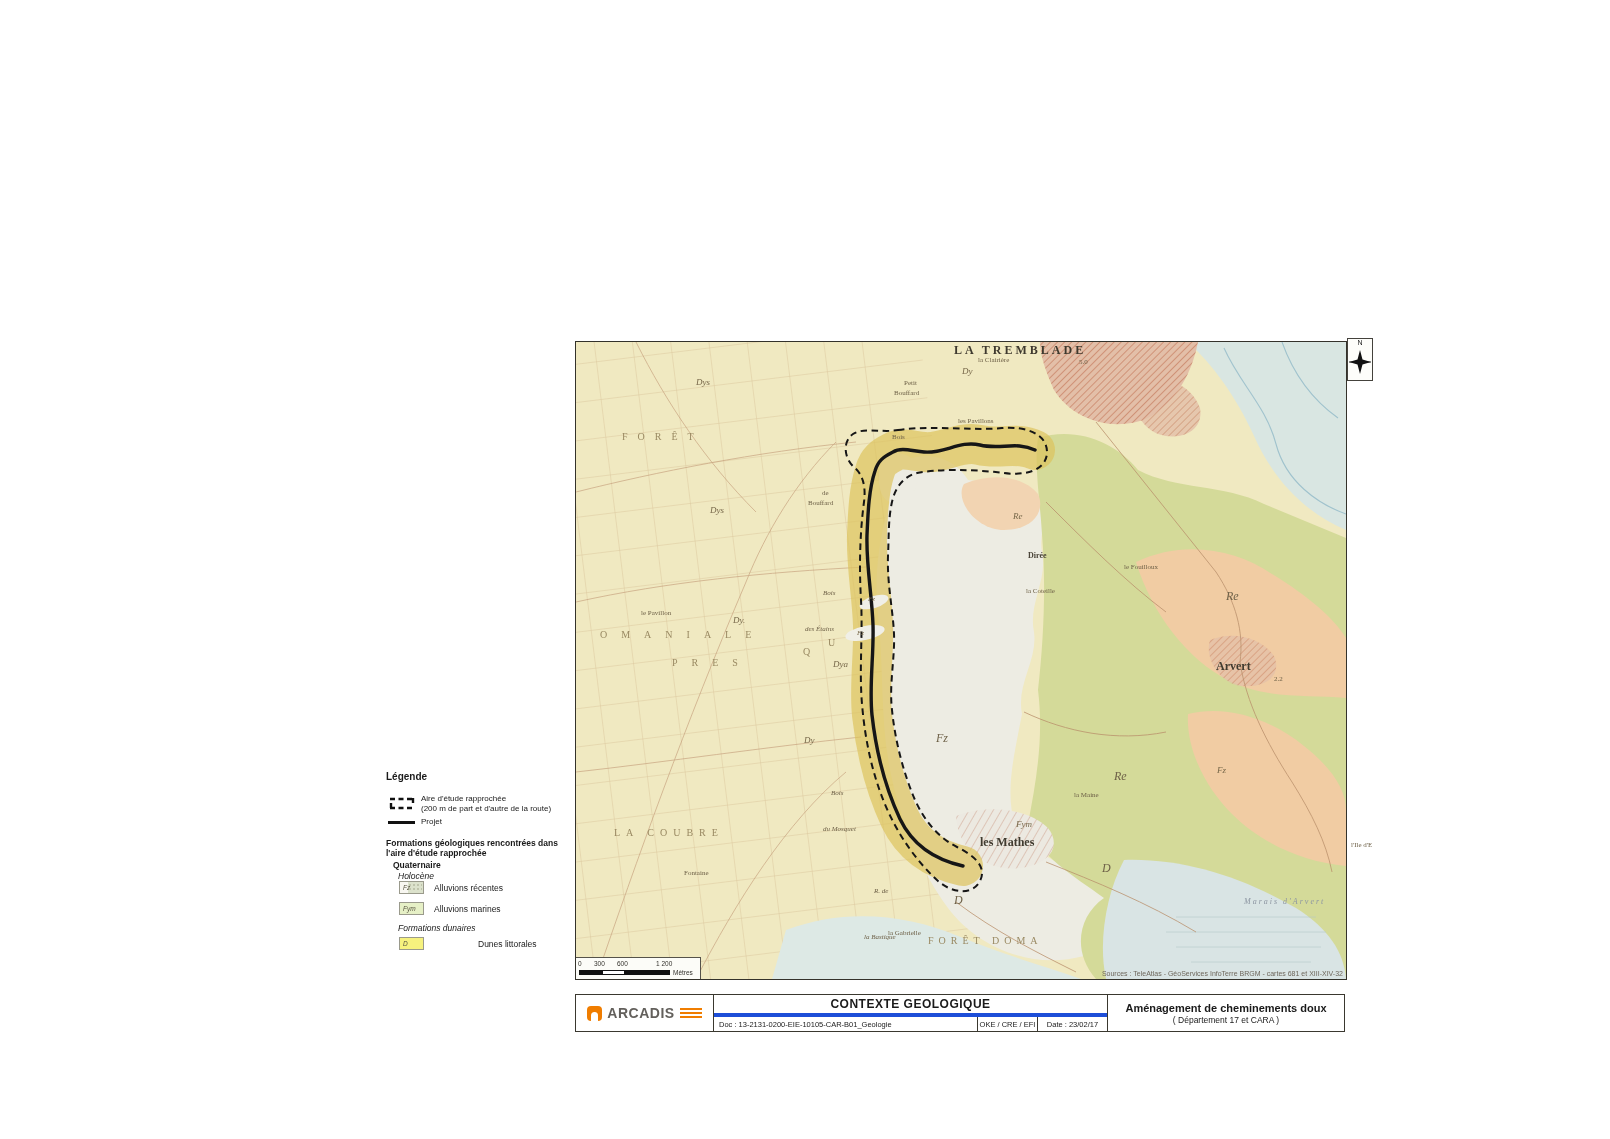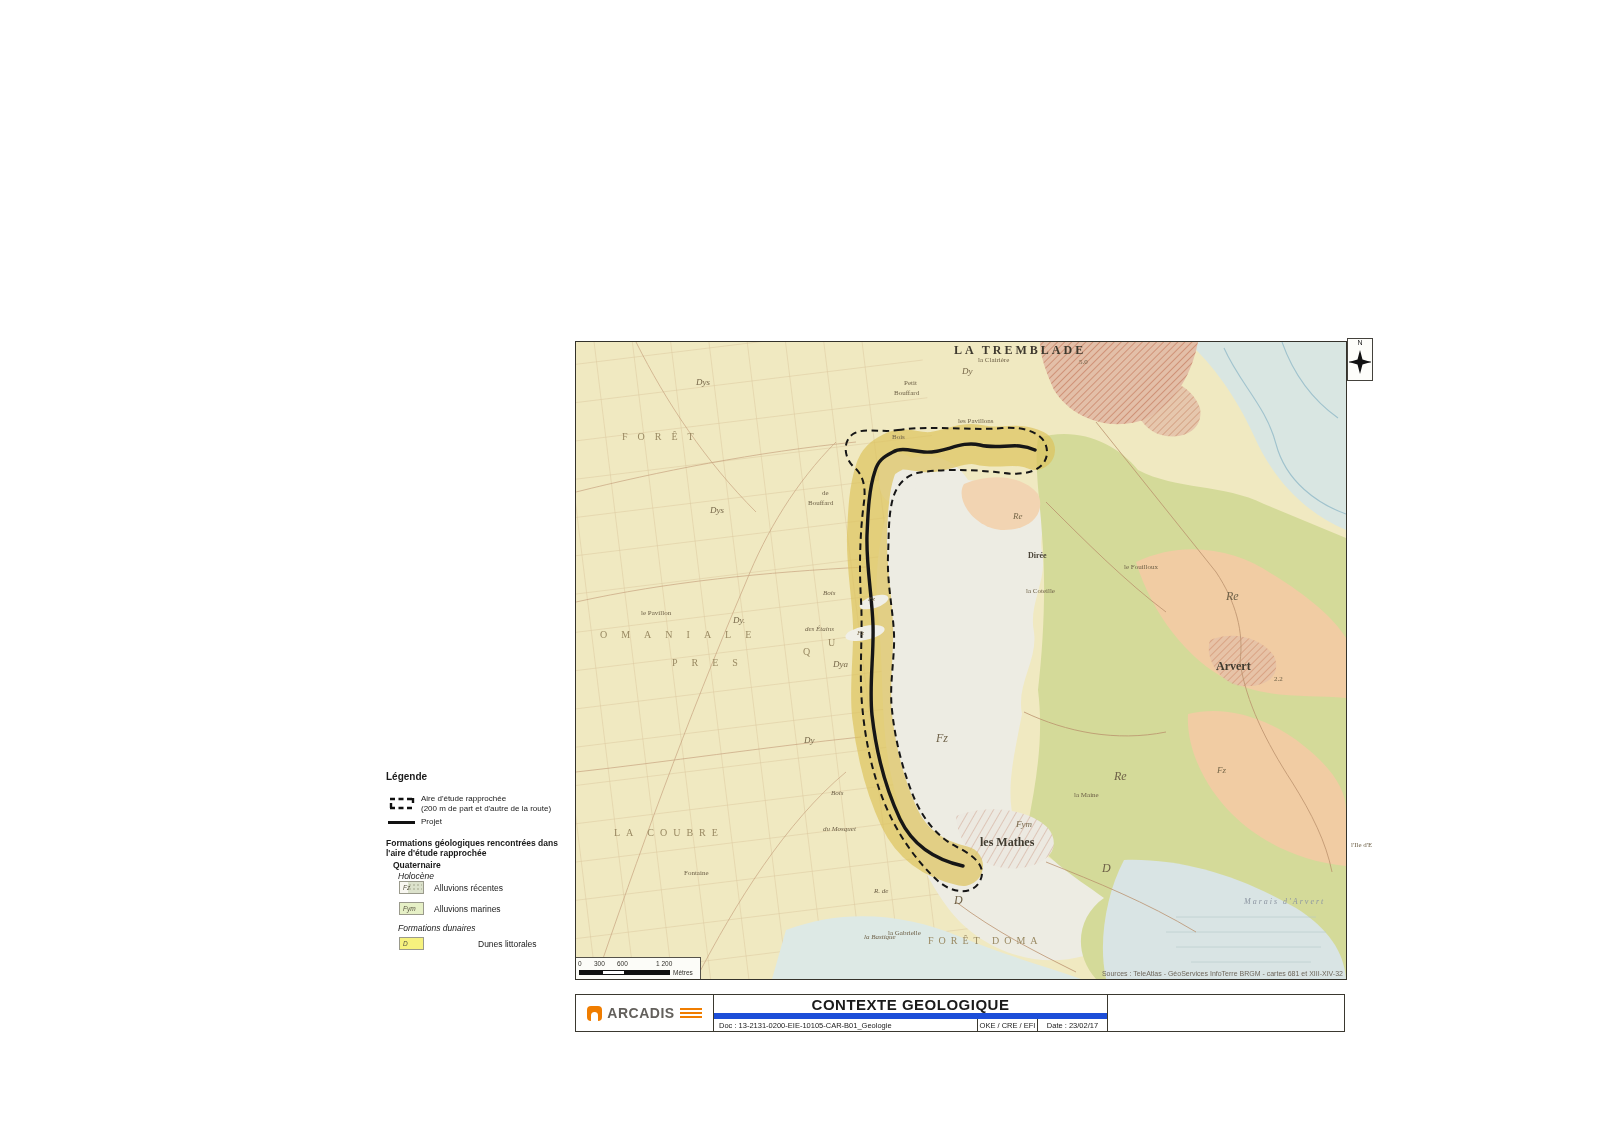--- a/index.html
+++ b/index.html
@@ -56,21 +56,21 @@
 
   
   .titleblock{position:absolute;left:575px;top:994px;width:770px;height:38px;border:1px solid #3A382F;box-sizing:border-box;display:flex;background:#FFFFFF;color:#1A1A1A;}
   .tb-logo{width:138px;border-right:1px solid #3A382F;display:flex;align-items:center;justify-content:center;gap:5px;box-sizing:border-box;}
   .arc-icon{width:15px;height:15px;background:#F07D00;border-radius:4px;position:relative;flex:0 0 auto;}
   .arc-icon::after{content:"";position:absolute;left:4px;top:6px;width:7px;height:9px;background:#fff;border-radius:4px 4px 0 0;}
   .arc-word{font-size:14px;font-weight:bold;color:#63605C;letter-spacing:.5px;}
   .arc-tag{display:flex;flex-direction:column;gap:2px;}
   .arc-tag i{display:block;width:22px;height:2px;background:#F07D00;}
   .tb-mid{width:394px;border-right:1px solid #3A382F;display:flex;flex-direction:column;box-sizing:border-box;}
-  .tb-title{height:18px;border-bottom:6px solid #1d4ed8;display:flex;align-items:center;justify-content:center;font-weight:bold;font-size:15px;letter-spacing:.5px;}
+  .tb-title{height:18px;border-bottom:4px solid #1d4ed8;display:flex;align-items:center;justify-content:center;font-weight:bold;font-size:12px;letter-spacing:.5px;}
   .tb-meta{flex:1;display:flex;}
   .tb-doc{width:264px;border-right:1px solid #3A382F;font-size:7.5px;display:flex;align-items:center;padding-left:5px;box-sizing:border-box;}
   .tb-auth{width:60px;border-right:1px solid #3A382F;font-size:7.5px;display:flex;align-items:center;justify-content:center;box-sizing:border-box;}
   .tb-date{flex:1;font-size:7.5px;display:flex;align-items:center;justify-content:center;}
   .tb-right{flex:1;display:flex;flex-direction:column;align-items:center;justify-content:center;}
   .tb-proj{font-size:11px;font-weight:bold;}
   .tb-sub{font-size:8.5px;margin-top:1px;}
 </style>
 </head>
 <body>
@@ -299,13 +299,17 @@
       </span>
   </div>
   <div class="tb-mid">
     <div class="tb-title">CONTEXTE GEOLOGIQUE</div>
     <div class="tb-meta">
       <div class="tb-doc">Doc : 13-2131-0200-EIE-10105-CAR-B01_Geologie</div>
       <div class="tb-auth">OKE / CRE / EFI</div>
       <div class="tb-date">Date : 23/02/17</div>
     </div>
   </div>
+  <div class="tb-right">
+    <div class="tb-proj">Aménagement de cheminements doux</div>
+    <div class="tb-sub">( Département 17 et CARA )</div>
+  </div>
 </div>
 
 </body></html>

